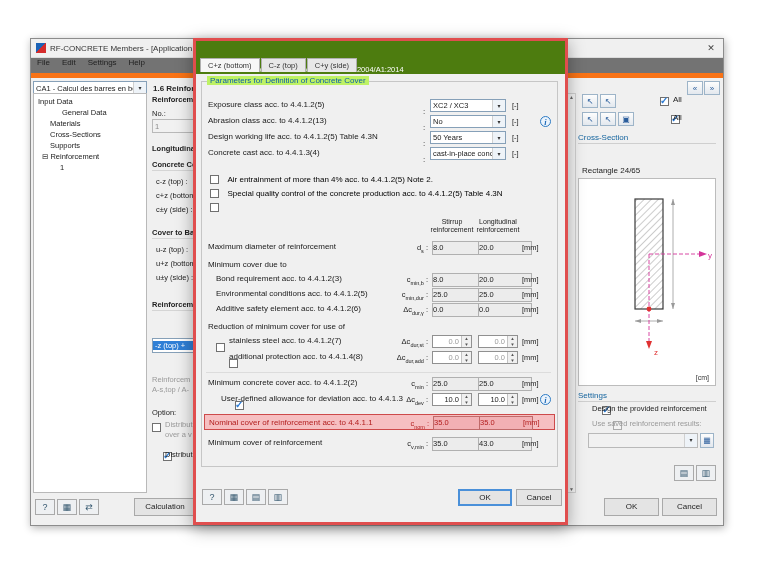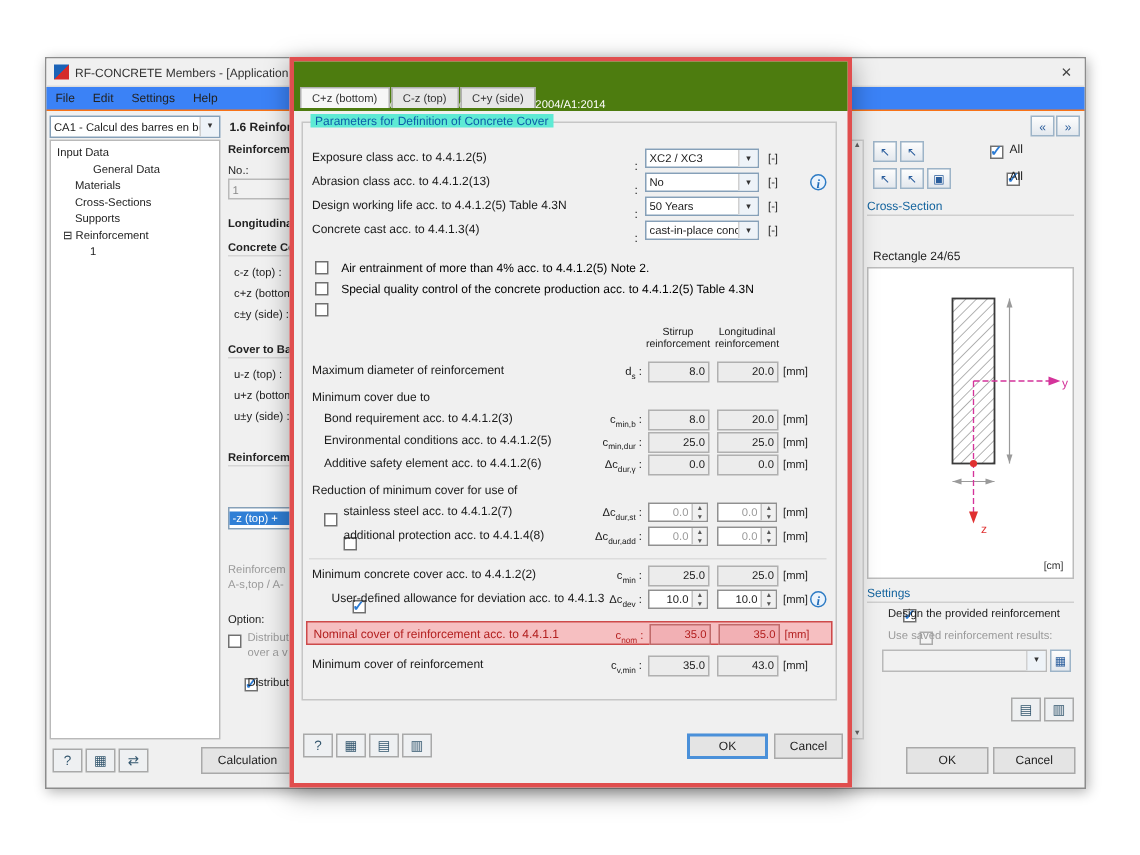--- a/index.html
+++ b/index.html
@@ -5,21 +5,21 @@
   html,body{margin:0;padding:0}
   body{width:760px;height:570px;background:#fff;font-family:"Liberation Sans",sans-serif;position:relative;overflow:hidden;-webkit-font-smoothing:antialiased}
   #canvas{position:relative;width:760px;height:570px;background:#fff;overflow:hidden}
   .r{position:absolute}
   
   .win{position:absolute;left:30px;top:38px;width:694px;height:488px;background:#f0f0f0;border:1px solid #8c8c8c;box-shadow:1px 2px 8px rgba(0,0,0,.3);font-size:8px;color:#222;box-sizing:border-box}
   .tbar{display:flex;align-items:center;height:18px;border-bottom:1px solid #dcdcdc;background:#f0f0f0}
   .logo{width:10px;height:10px;margin:0 4px 0 5px;background:linear-gradient(135deg,#1c63b7 0 50%,#d42b2b 50% 100%)}
   .wtitle{font-size:8px;color:#333;white-space:nowrap}
   .wclose{margin-left:auto;width:24px;text-align:center;font-size:9px;color:#444;cursor:default}
-  .mbar{display:flex;height:15px;align-items:center;border-bottom:1px solid #f97316;background:#3b82f6}
+  .mbar{display:flex;height:15px;border-bottom:5px solid #f97316;background:#737373}
   .mbar>span{padding:0 6px;font-size:8px}
   .toolrow{position:relative;height:21px}
   .combo{display:flex;align-items:center;border:1px solid #86a0b8;background:#fff;height:15px;font-size:7.5px;box-sizing:border-box}
   .combo .v{flex:1;padding-left:2px;white-space:nowrap;overflow:hidden;color:#1a1a1a}
   .combo .dd{width:12px;text-align:center;font-size:6px;color:#333;border-left:1px solid #d0d0d0;background:#eef3f8;line-height:13px;align-self:stretch}
   .combo.dis{background:#f1f1f1;border-color:#b9b9b9}
   .combo.dis .v{color:#8a8a8a}
   .combo.sel .v{background:#2f7fd6;color:#fff}
   .panel{position:absolute;background:#fff;border:1px solid #b9b9b9;box-sizing:border-box}
   .tree{left:2px;top:54px;width:114px;height:400px;font-size:7.5px;padding-top:2px;overflow:hidden}
@@ -39,27 +39,27 @@
   .vscroll{position:absolute;left:536px;top:54px;width:9px;height:400px;background:#f3f3f3;border:1px solid #cfcfcf;box-sizing:border-box}
   .vscroll::before{content:"▲";position:absolute;top:0;left:0;right:0;text-align:center;font-size:5px;color:#666}
   .vscroll::after{content:"▼";position:absolute;bottom:0;left:0;right:0;text-align:center;font-size:5px;color:#666}
   
   .dframe{position:absolute;left:193px;top:38px;width:375px;height:487px;border:3px solid #e04e4e;background:#f0f0f0;box-shadow:0 4px 16px rgba(0,0,0,.35);box-sizing:border-box}
   .dtitle{height:33px;background:#4d7c0f;color:#fff;font-size:7.5px;display:flex;align-items:flex-end;padding-left:5px;white-space:nowrap}
   .tabs{position:absolute;left:4px;top:17px;display:flex}
   .tab{font-size:7.5px;padding:2px 7px 1px;background:#e7e7e7;border:1px solid #b0b0b0;border-bottom:none;margin-right:1px;color:#333;white-space:nowrap}
   .tab.active{background:#f7f7f7;padding-bottom:2px}
   .gbox{position:absolute;left:5px;top:40px;width:357px;height:386px;border:1px solid #c6c6c6;box-sizing:border-box}
-  .glabel{position:absolute;left:5px;top:-6px;background:#5eead4;padding:0 3px;font-size:8px;color:#0d5ea8;white-space:nowrap}
+  .glabel{position:absolute;left:5px;top:-6px;background:#bef264;padding:0 3px;font-size:8px;color:#0d5ea8;white-space:nowrap}
   .dl{font-size:8px;white-space:nowrap;color:#1a1a1a}
   .ccol::after{content:":";font-size:8px;color:#1a1a1a}
   .sym{font-size:7.5px;text-align:right;white-space:nowrap;color:#1a1a1a}
   .sym::after{content:" :"}
   .sym sub{font-size:5.5px}
-  .fld{height:12px;line-height:12px;border:1px solid #b0b0b0;background:#ececec;font-size:7.5px;text-align:right;padding-right:2px;box-sizing:content-box;color:#222}
+  .fld{height:12px;line-height:12px;border:1px solid #b0b0b0;background:#ececec;font-size:7.5px;padding-right:15px;box-sizing:content-box;color:#222}
   .fldw{height:13px;border:1px solid #909090;background:#fff;display:flex;font-size:7.5px;box-sizing:border-box}
   .fldw .v{flex:1;text-align:right;padding-right:2px;line-height:11px;color:#222}
   .fldw.dis2 .v{color:#9b9b9b}
   .spin{width:9px;border-left:1px solid #c3c3c3;display:flex;flex-direction:column;background:#f0f0f0}
   .spin::before{content:"▲";font-size:4.5px;line-height:5.5px;text-align:center;color:#555}
   .spin::after{content:"▼";font-size:4.5px;line-height:5.5px;text-align:center;color:#555}
   .unit{font-size:7.5px;color:#222;white-space:nowrap}
   .info-icon{position:absolute;width:11px;height:11px;border-radius:50%;border:1px solid #2d7bc4;background:#eaf3fc;color:#1d6ab8;font-family:"Liberation Serif",serif;font-weight:bold;font-style:italic;font-size:8.5px;line-height:10px;text-align:center;box-sizing:border-box}
   .chead{font-size:7px;line-height:8px;text-align:center;color:#222;position:absolute}
   .hlrow{position:absolute;left:2px;top:332px;width:351px;height:16px;background:#f6bfc1;border:1px solid #cd4a4a;box-sizing:border-box}

